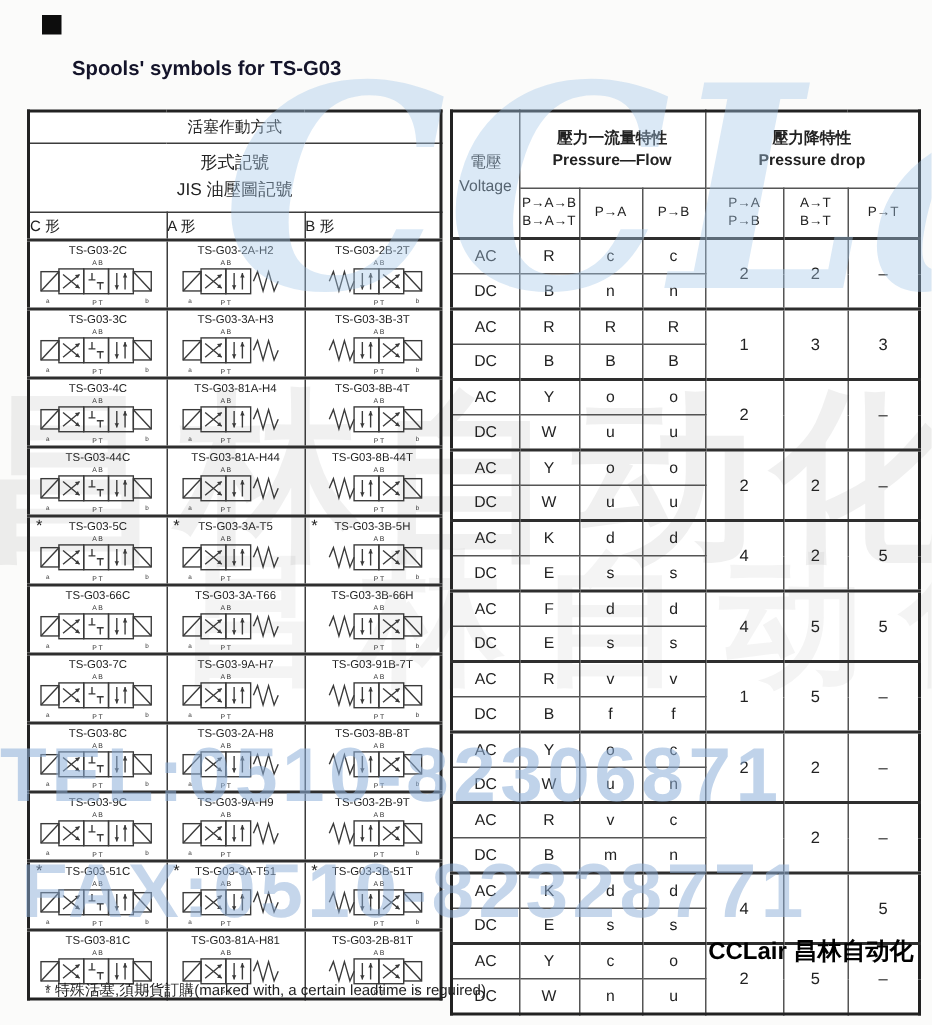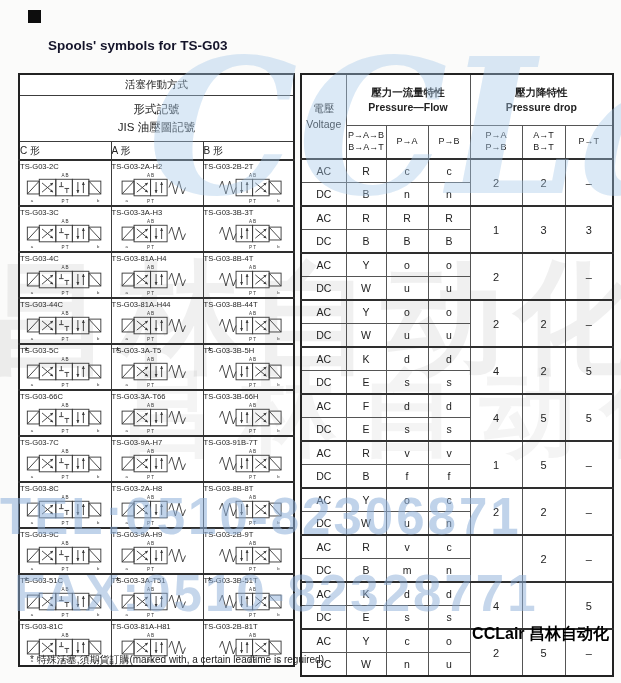--- a/index.html
+++ b/index.html
@@ -18,21 +18,21 @@
   td,th{padding:0;}
 
   
   .left-table{position:absolute;left:18px;top:73px;width:275px;height:567px;border:2px solid #222;}
   .left-table th,.left-table td{border:1px solid #3c3c3c;}
   .lt-h1{height:45px;font-size:11.5px;font-weight:normal;color:#222;text-align:center;line-height:1.5;}
   .lt-h2{height:20px;font-size:10.5px;font-weight:normal;color:#222;text-align:center;}
   .lt-h3 th{height:17px;font-size:10px;font-weight:normal;color:#222;text-align:left;}
   .left-table tr.spool-row{height:44px;}
   .left-table tr.spool-row td{border-top:2px solid #2e2e2e;vertical-align:top;position:relative;}
-  .spool-label{font-size:7.6px;color:#1e1e1e;text-align:left;margin-top:1px;white-space:nowrap;}
+  .spool-label{font-size:7.6px;color:#1e1e1e;text-align:center;margin-top:1px;white-space:nowrap;}
   .star{position:absolute;left:4px;top:0px;font-size:11px;color:#222;}
   .spool-svg{display:block;margin:0 auto;}
 
   
   .right-table{position:absolute;left:300px;top:73px;width:312px;height:567px;border:2px solid #222;}
   .right-table th,.right-table td{border:1px solid #555;text-align:center;vertical-align:middle;color:#222;}
   .rt-grp{font-size:10.5px;font-weight:bold;line-height:1.45;height:50px;}
   .rt-volt{font-size:10.5px;font-weight:normal;line-height:1.45;}
   .rt-sub{height:32px;font-size:9px;font-weight:normal;line-height:1.3;}
   .right-table tbody td{font-size:10.5px;height:22px;}

